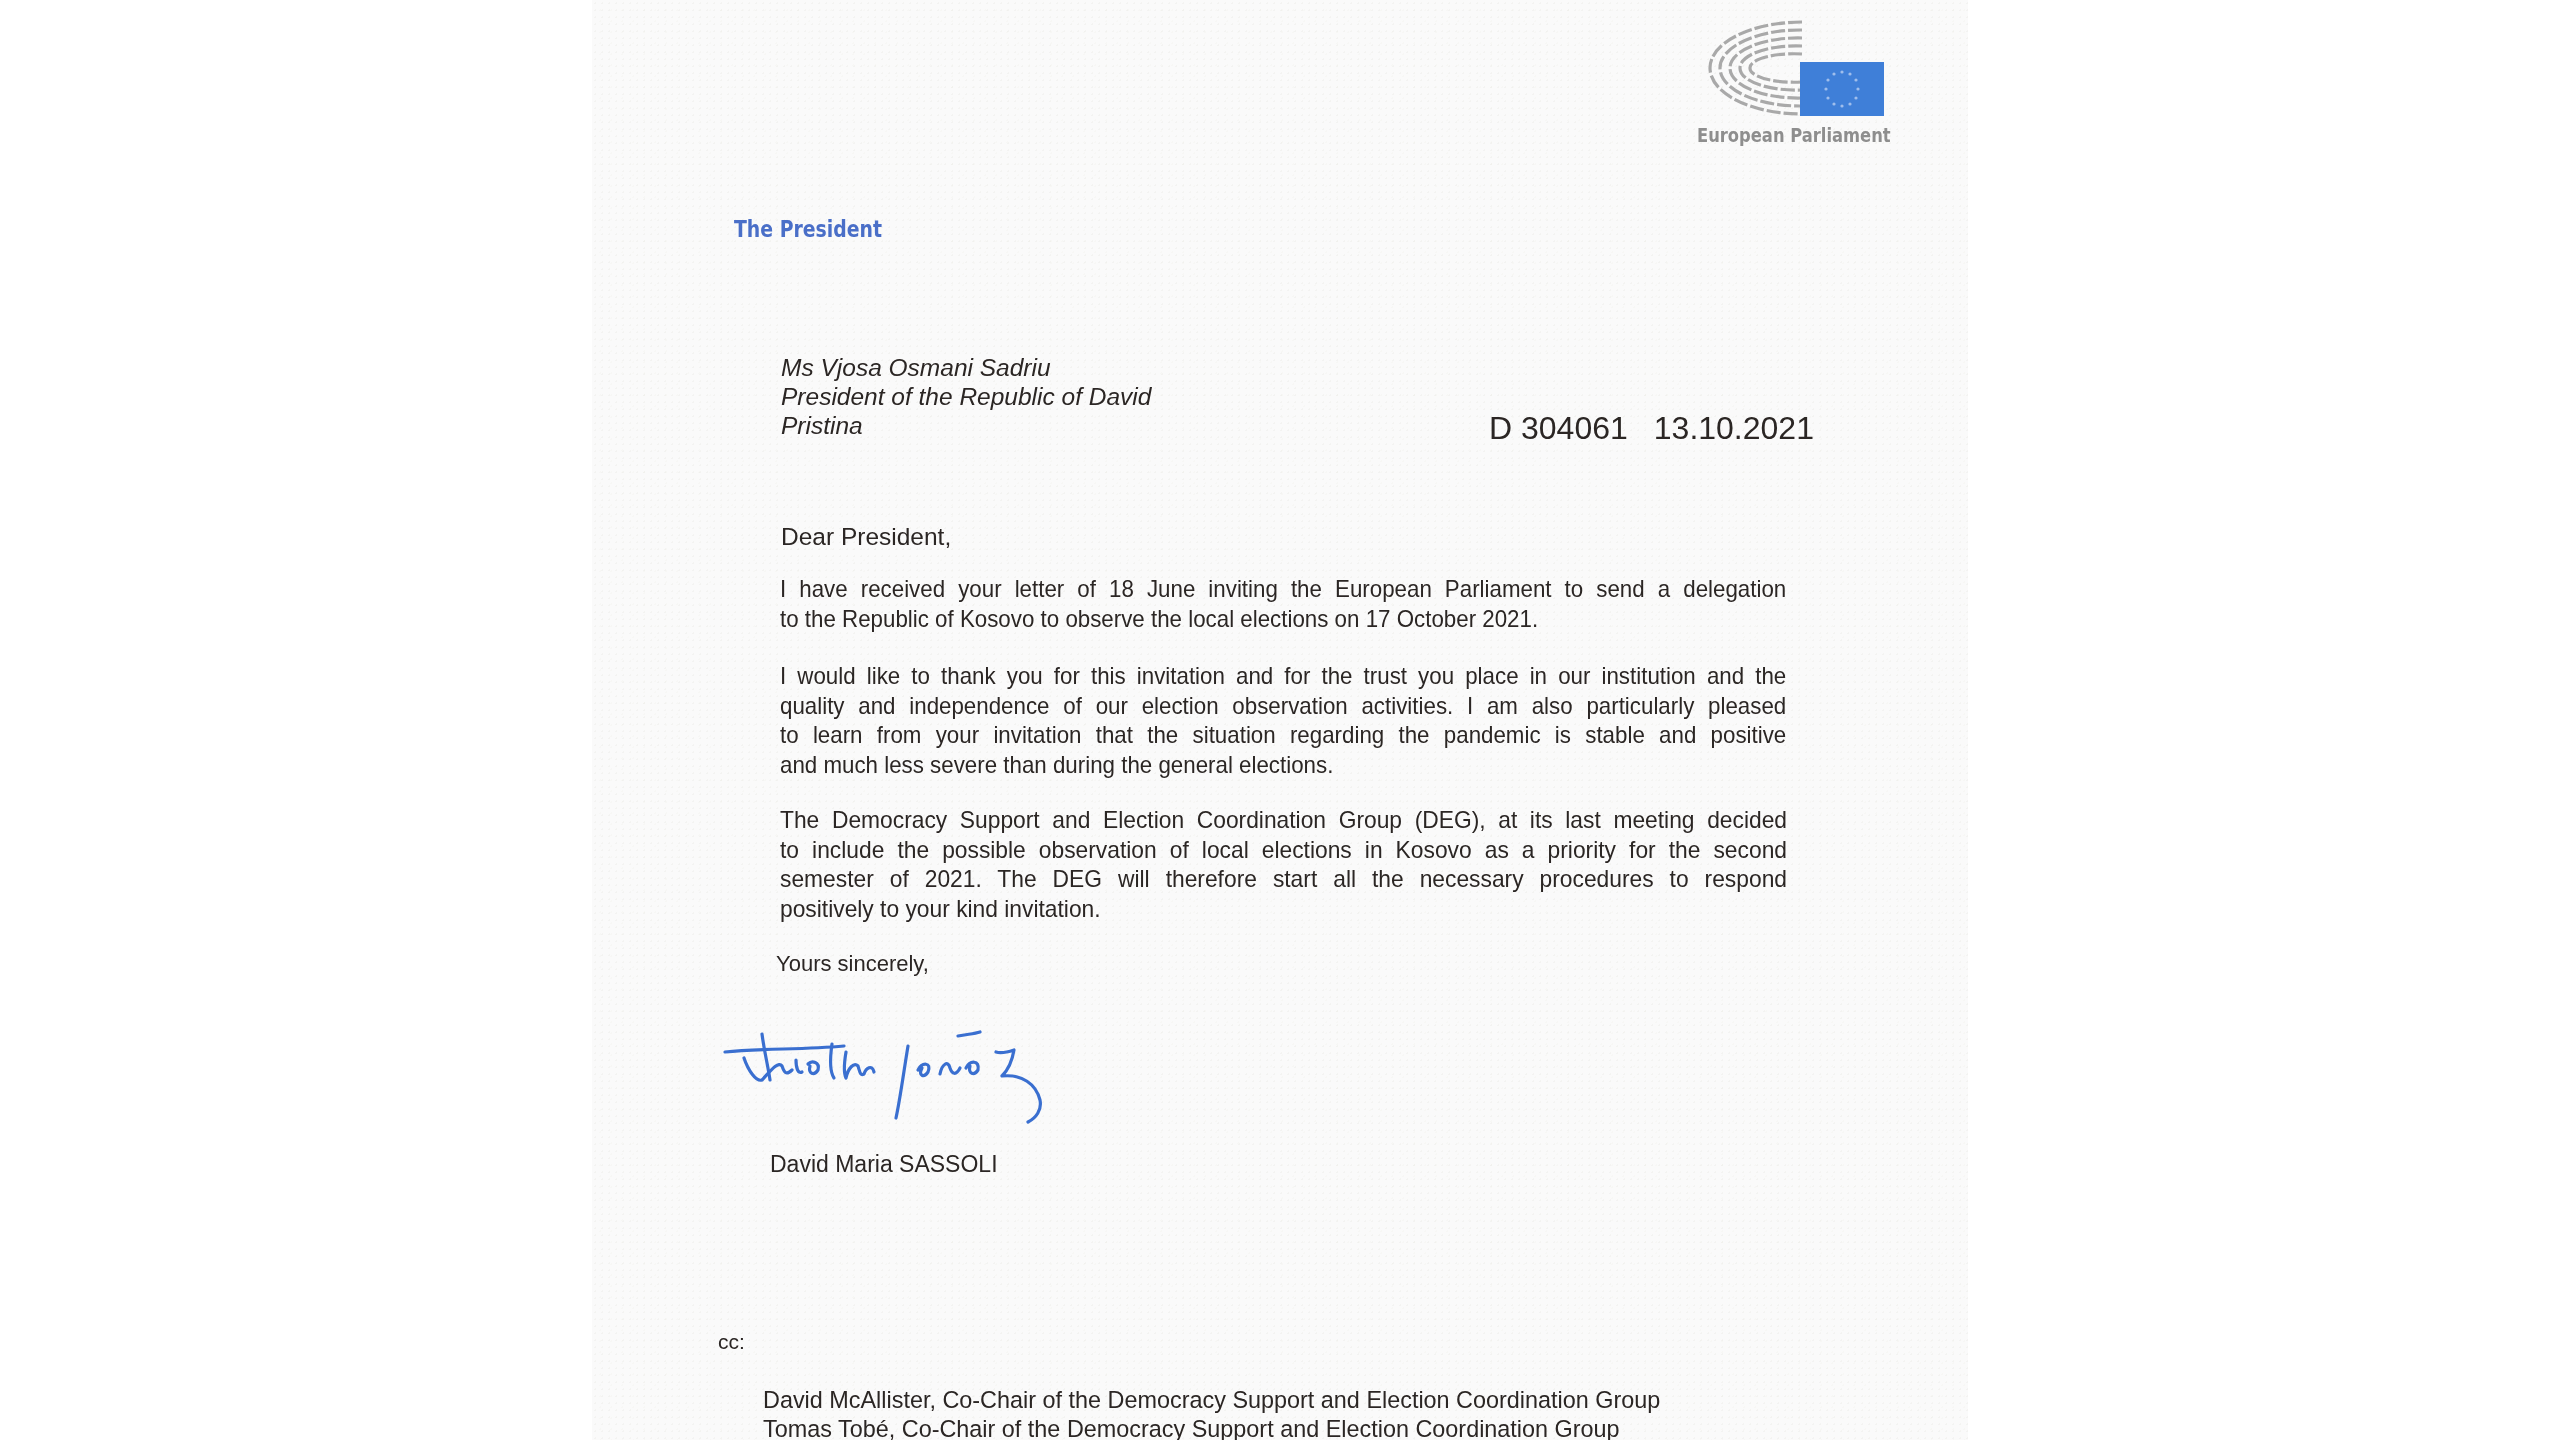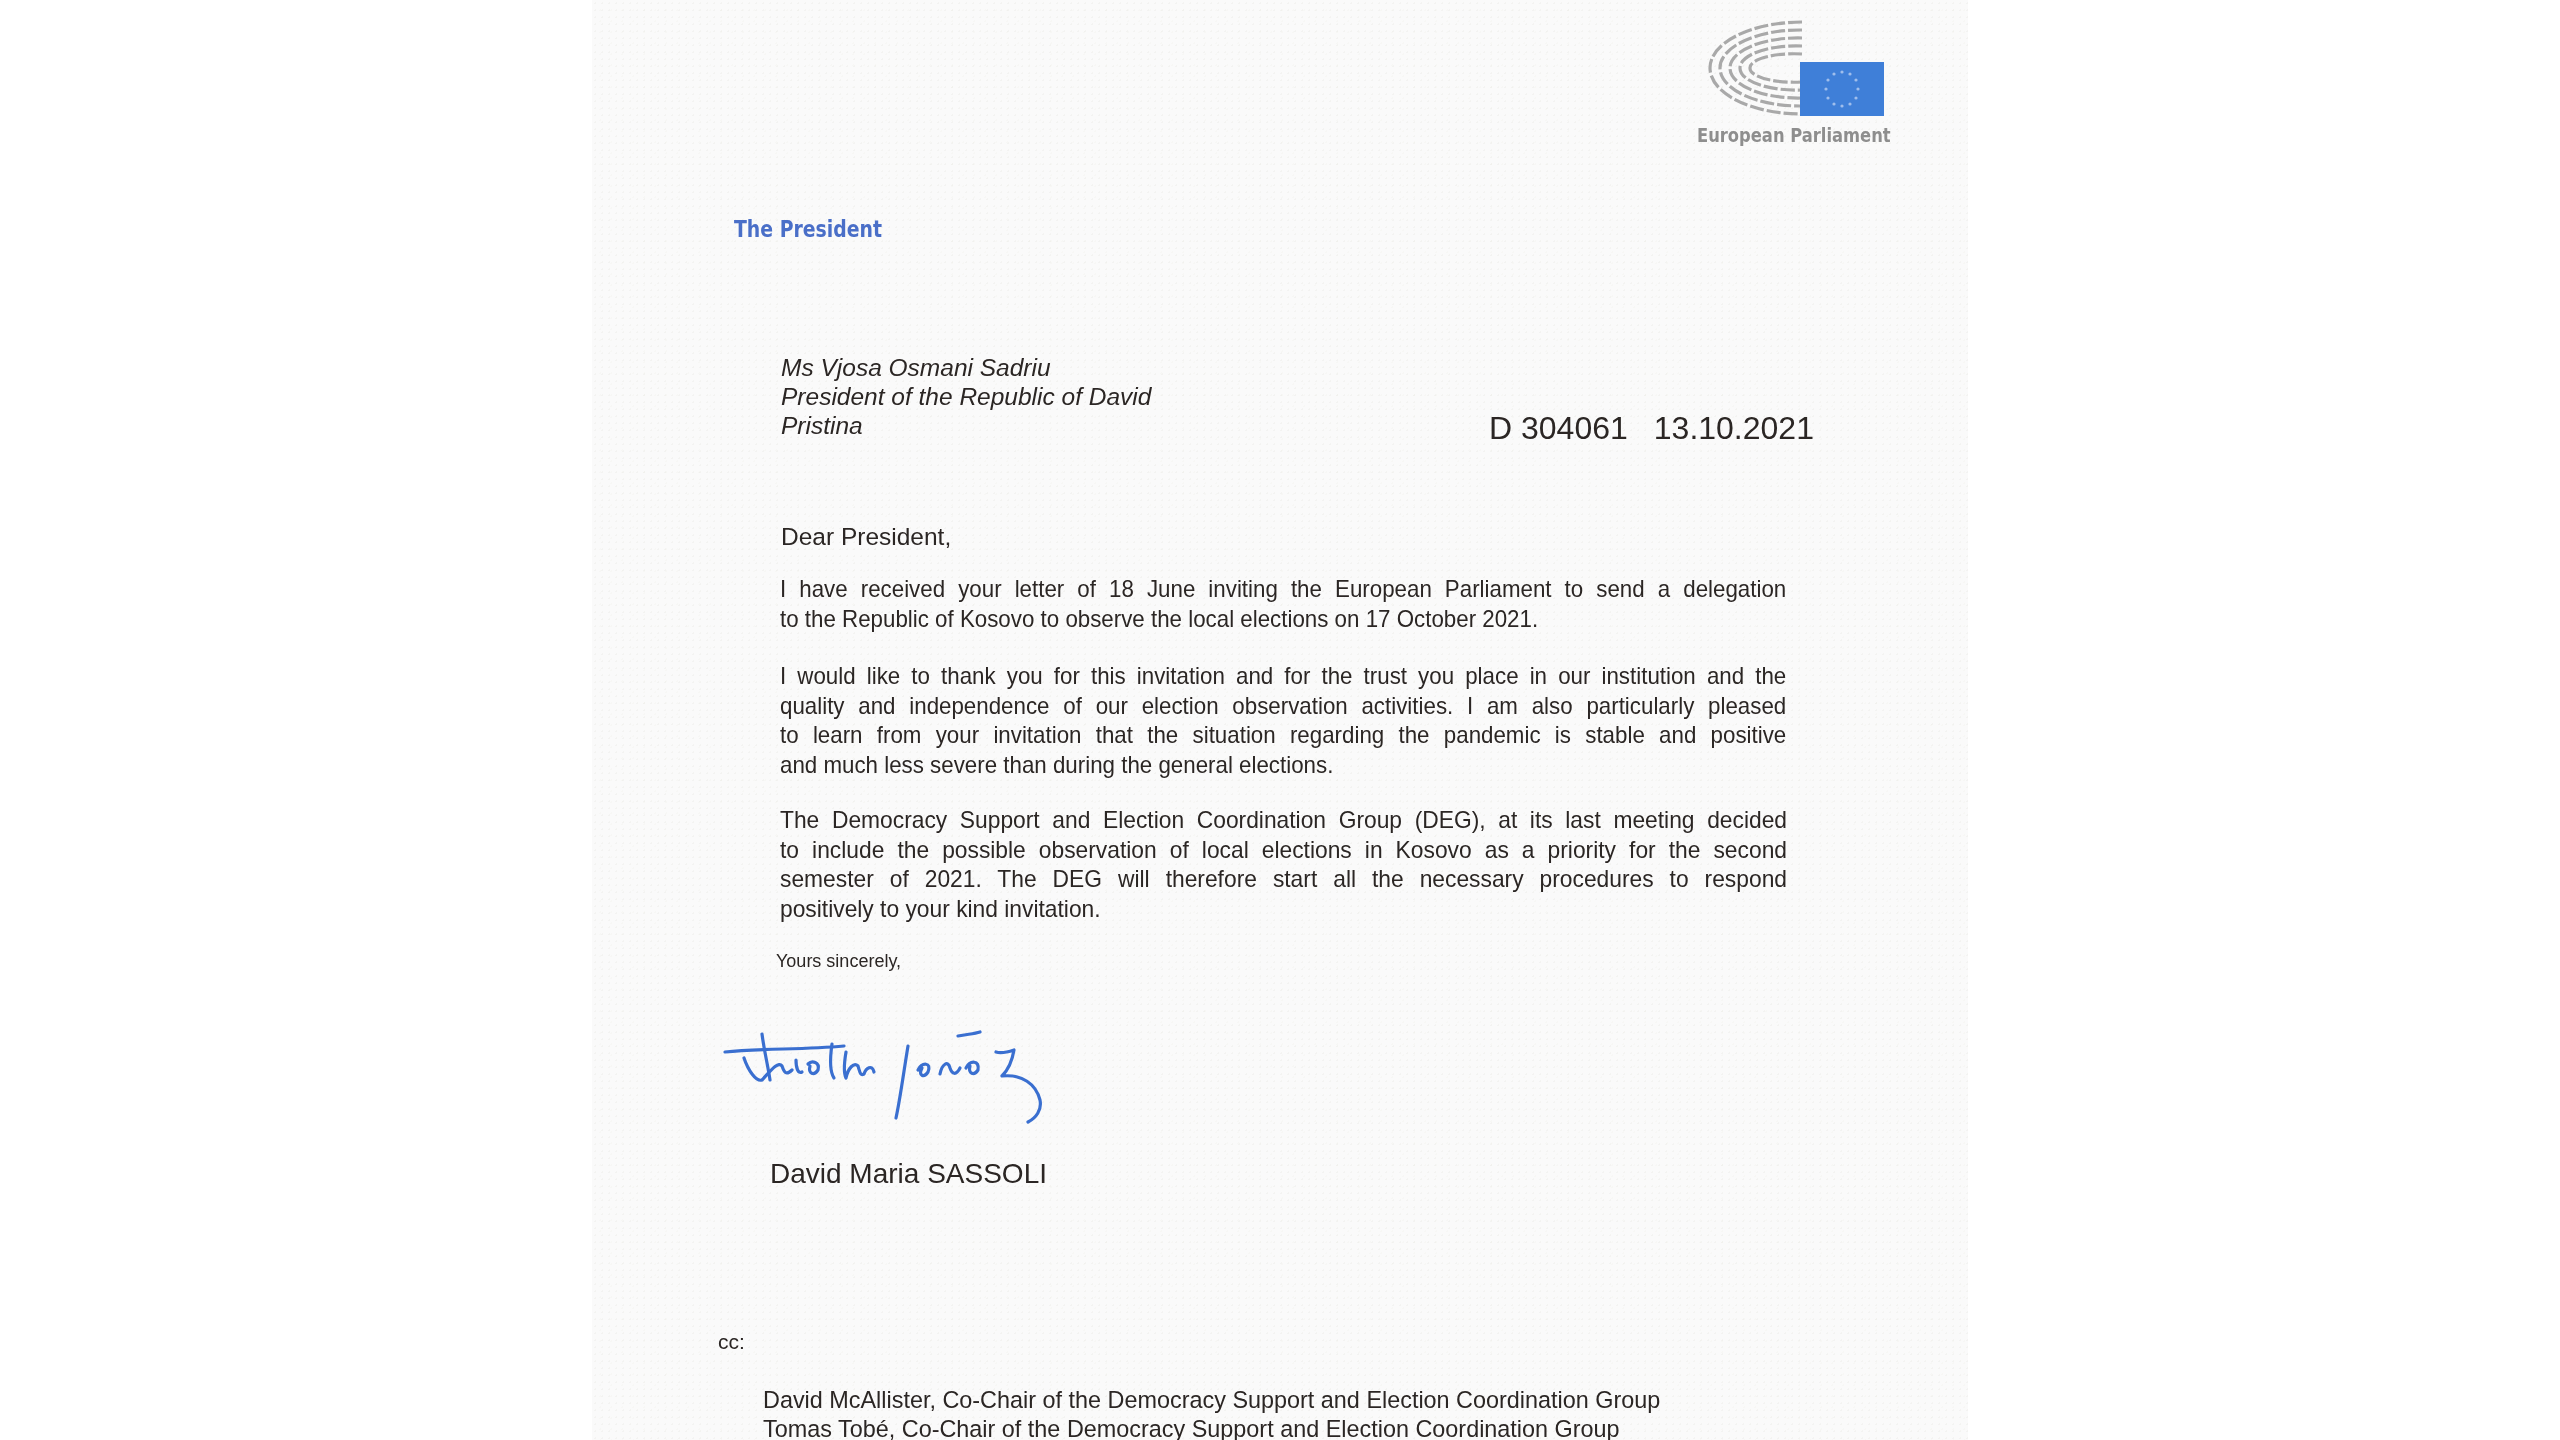--- a/index.html
+++ b/index.html
@@ -55,25 +55,25 @@
     width: 1082px;
   }
   .para .ln { display: block; text-align: justify; text-align-last: justify; white-space: nowrap; }
   .para .ln.last { text-align-last: left; }
 
   .p1 { top: 574px; }
   .p2 { top: 661px; }
   .p3 { top: 805px; }
   .p3 { transform: scaleX(0.95); width: 1060px; }
 
-  .closing { left: 776px; top: 951px; font-size: 18px; }
+  .closing { left: 776px; top: 951px; font-size: 22px; }
 
   .signature { position: absolute; left: 722px; top: 1030px; width: 390px; height: 110px; }
 
-  .signer { left: 770px; top: 1151px; font-size: 28px; margin-top: 7px; }
+  .signer { left: 770px; top: 1151px; font-size: 23px; }
 
   .cc-label { left: 718px; top: 1330px; font-size: 21px; }
   .cc-list { left: 763px; top: 1385px; font-size: 24.5px; line-height: 29px;
     transform: scaleX(0.955); transform-origin: left top; }
   .cc-list div { white-space: nowrap; }
 </style>
 </head>
 <body>
 
 <div class="paper"></div>

